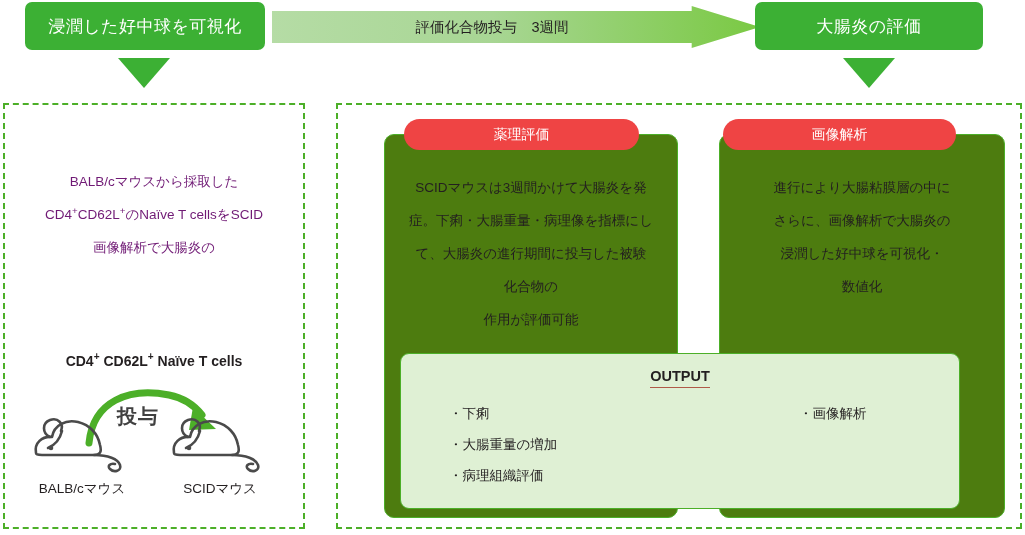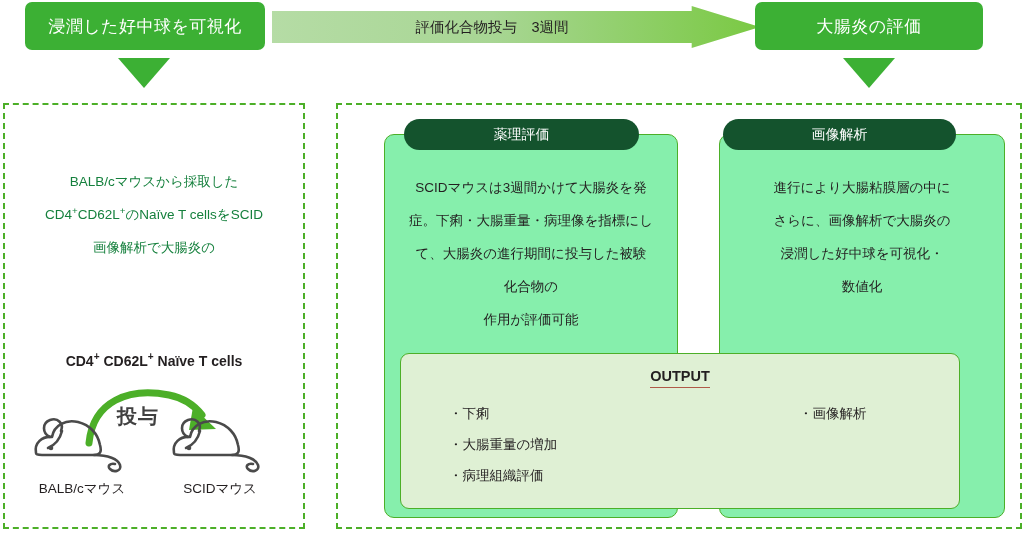--- a/index.html
+++ b/index.html
@@ -86,21 +86,21 @@
   #panel-right { left: 336px; top: 103px; width: 686px; height: 426px; }
 
   
   .lp-text {
     position: absolute;
     left: 0; right: 0;
     top: 60px;
     text-align: center;
     font-size: 13.5px;
     line-height: 33px;
-    color: #15803d;
+    color: #701a75;
   }
   .lp-text .ln { display: block; white-space: nowrap; }
   sup.plus { font-size: 0.72em; vertical-align: super; line-height: 0; }
 
   .lp-celltitle {
     position: absolute;
     left: 0; right: 0;
     top: 248px;
     text-align: center;
     font-size: 14px;
@@ -128,29 +128,29 @@
     color: #404040;
     letter-spacing: 1px;
   }
 
   
   .card {
     position: absolute;
     border: 1.6px solid #4caf28;
     border-radius: 10px;
     box-sizing: border-box;
-    background: #86efac;
+    background: #4d7c0f;
   }
   #card-pharma { left: 384px; top: 134px; width: 294px; height: 384px; }
   #card-image  { left: 719px; top: 134px; width: 286px; height: 384px; }
 
   .pill {
     position: absolute;
     height: 31px;
-    background: #14532d;
+    background: #ef4444;
     border-radius: 16px;
     color: #ffffff;
     font-size: 14px;
     display: flex;
     align-items: center;
     justify-content: center;
     z-index: 4;
   }
   #pill-pharma { left: 404px; top: 119px; width: 235px; }
   #pill-image  { left: 723px; top: 119px; width: 233px; }

